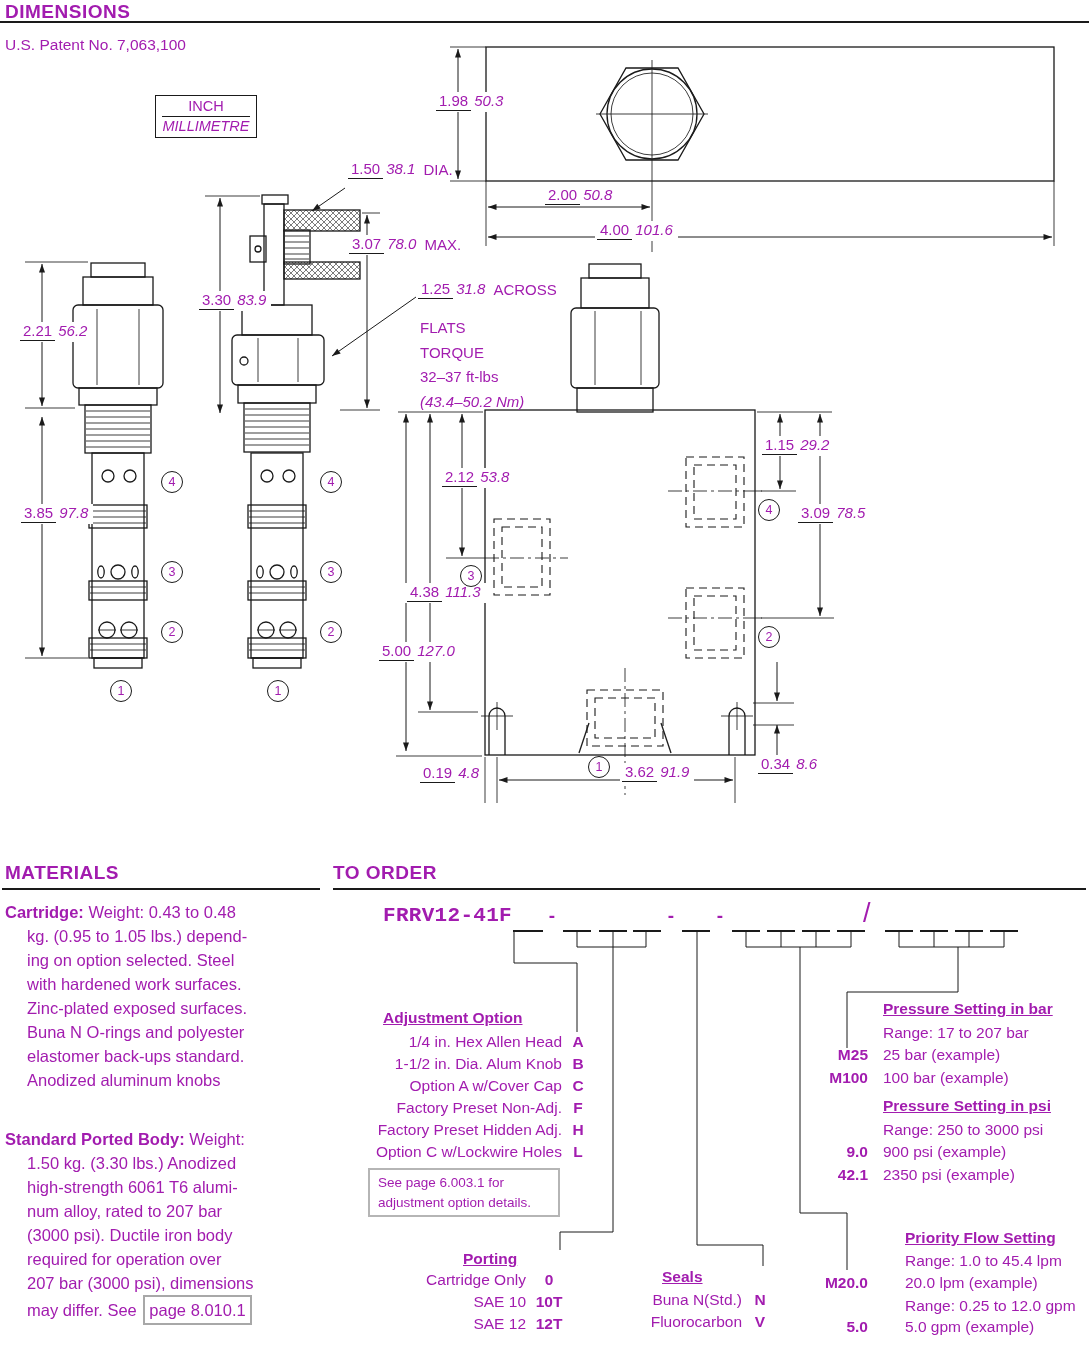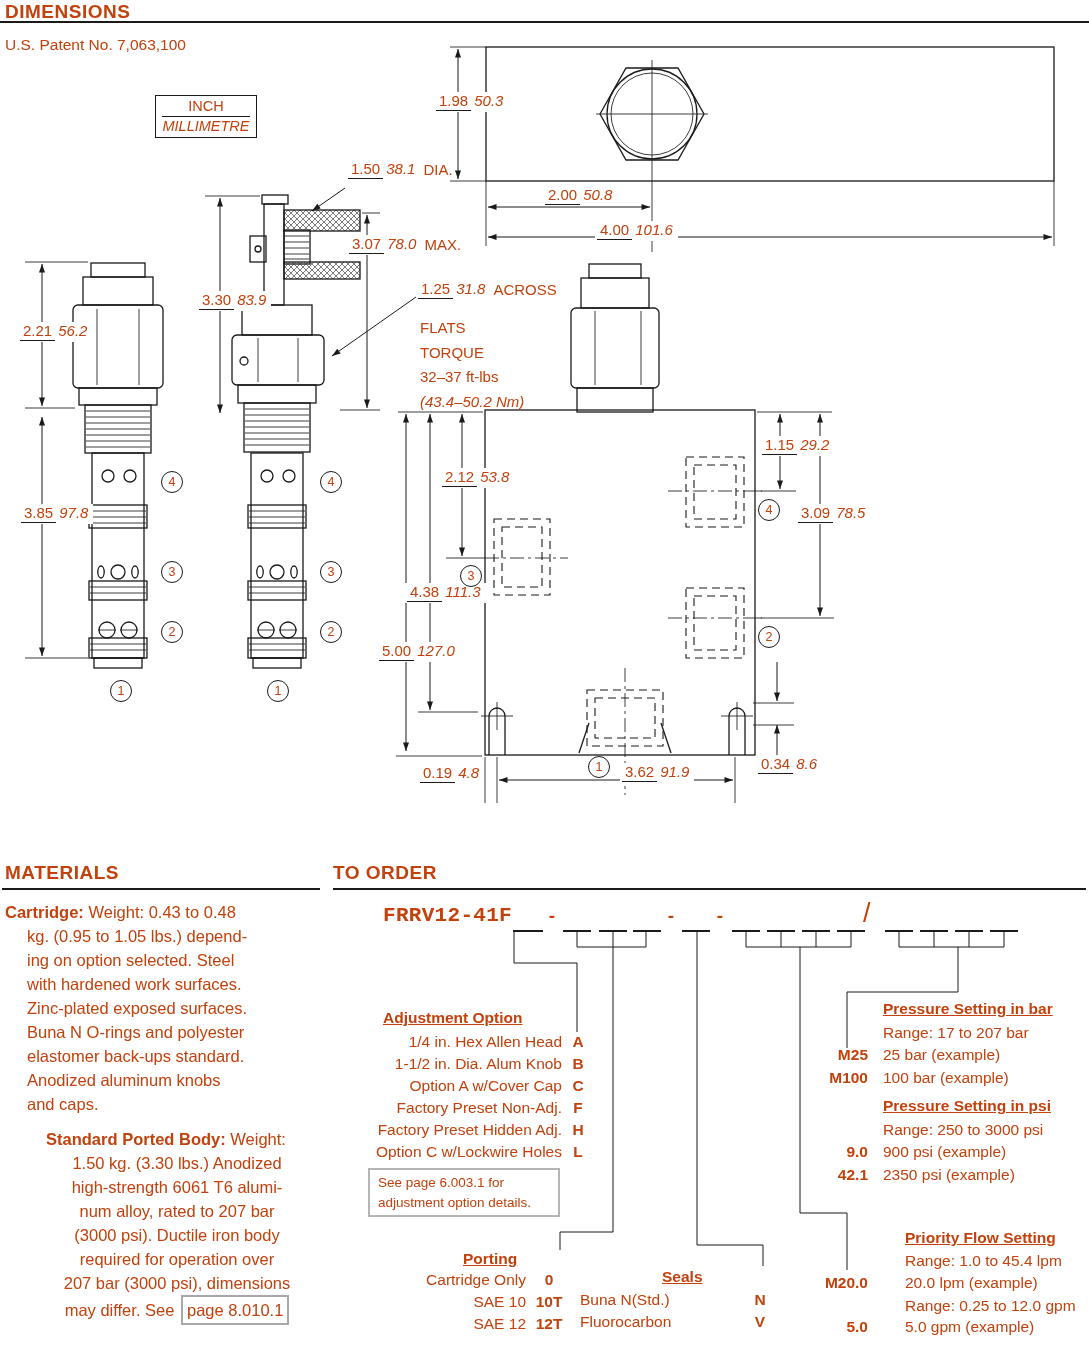--- a/index.html
+++ b/index.html
@@ -1,17 +1,17 @@
 <!DOCTYPE html>
 <html><head>
 <meta charset="utf-8">
 <style>
   html,body{margin:0;padding:0;background:#e8e8e8;}
   #page{position:relative;width:1089px;height:1346px;background:#ffffff;
-        font-family:"Liberation Sans", sans-serif;color:#c2410c;overflow:hidden;}
+        font-family:"Liberation Sans", sans-serif;color:#a21caf;overflow:hidden;}
   #art{position:absolute;left:0;top:0;}
   .s{stroke:#1a1a1a;stroke-width:1.3;fill:none;}
   .thin{stroke:#1a1a1a;stroke-width:0.85;fill:none;}
   .dash{stroke:#1a1a1a;stroke-width:1.1;fill:none;stroke-dasharray:8 5;}
   .cl{stroke:#1a1a1a;stroke-width:0.85;fill:none;stroke-dasharray:14 4 3 4;}
   .dl{stroke:#1a1a1a;stroke-width:1;fill:none;}
   .h1{position:absolute;font-size:19px;font-weight:bold;letter-spacing:.5px;}
   .rule{position:absolute;height:2.4px;background:#1a1a1a;}
   .txt{position:absolute;font-size:15.5px;}
   .dim{position:absolute;font-size:15px;line-height:1.12;background:#fff;
@@ -35,21 +35,21 @@
   .cell{position:absolute;height:26px;border-bottom:2.3px solid #1a1a1a;}
   .dash-g{position:absolute;font-size:19px;font-weight:bold;width:12px;text-align:center;}
   .slash{position:absolute;font-size:27px;}
   .sec-title{position:absolute;font-size:15.5px;font-weight:bold;text-decoration:underline;}
   .rowset{position:absolute;font-size:15.5px;}
   .row{display:flex;height:22px;}
   .adj .lbl{width:232px;text-align:right;}
   .adj .code{width:32px;text-align:center;font-weight:bold;}
   .prt .lbl{width:176px;text-align:right;}
   .prt .code{width:46px;text-align:center;font-weight:bold;}
-  .sea .lbl{width:162px;text-align:left;}
+  .sea .lbl{width:162px;text-align:right;}
   .sea .code{width:36px;text-align:center;font-weight:bold;}
   .prow{display:flex;height:23px;font-size:15.5px;}
   .pcode{width:98px;text-align:right;font-weight:bold;}
   .plbl{padding-left:15px;}
   .plbl2{padding-left:37px;}
   .notebox{position:absolute;border:2px solid #b5b5b5;font-size:13.5px;line-height:1.45;
            padding:3px 8px;background:#fff;}
 </style>
 </head>
 <body>
@@ -406,23 +406,22 @@
   <div class="mat" style="top:900px;">
     <div><b>Cartridge:</b>
       <span>Weight: 0.43 to 0.48</span></div>
     <div class="li">kg. (0.95 to 1.05 lbs.) depend-</div>
     <div class="li">ing on option selected. Steel</div>
     <div class="li">with hardened work surfaces.</div>
     <div class="li">Zinc-plated exposed surfaces.</div>
     <div class="li">Buna N O-rings and polyester</div>
     <div class="li">elastomer back-ups standard.</div>
     <div class="li">Anodized aluminum knobs</div>
-    <div class="li">and caps.</div>
-  </div>
-  <div class="mat" style="top:1127px;text-align:center;">
+  </div>
+  <div class="mat" style="top:1127px;">
     <div><b>Standard Ported Body:</b>
       <span>Weight:</span></div>
     <div class="li">1.50 kg. (3.30 lbs.) Anodized</div>
     <div class="li">high-strength 6061 T6 alumi-</div>
     <div class="li">num alloy, rated to 207 bar</div>
     <div class="li">(3000 psi). Ductile iron body</div>
     <div class="li">required for operation over</div>
     <div class="li">207 bar (3000 psi), dimensions</div>
     <div class="li"><span>may differ. See </span><span class="linkbox">page 8.010.1</span></div>
   </div>

